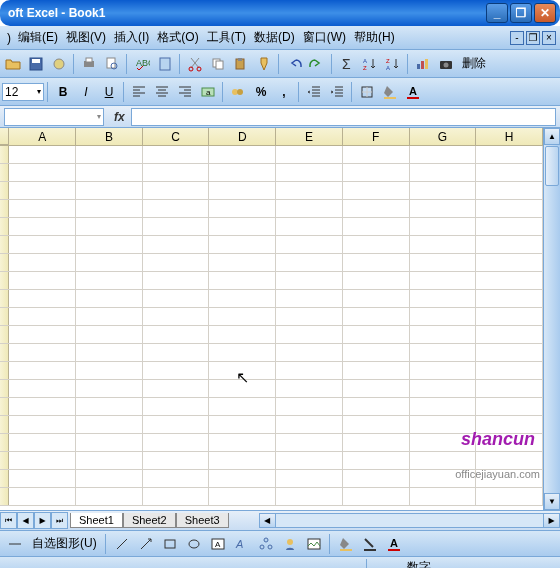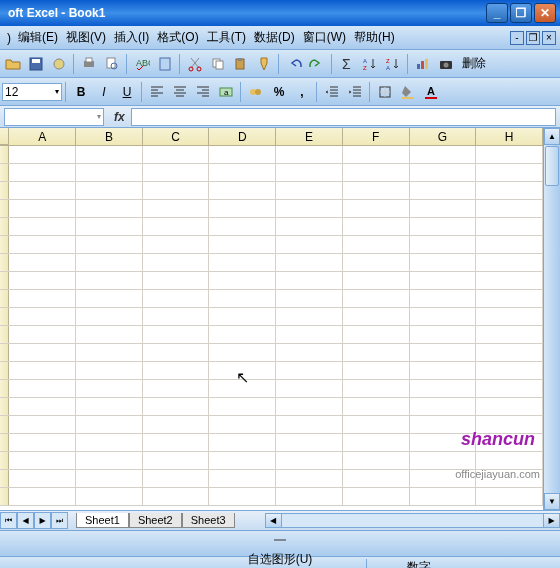--- a/index.html
+++ b/index.html
@@ -1,29 +1,29 @@
 <!DOCTYPE html>
 <html><head>
 <meta charset="utf-8">
 <style>
 * { margin: 0; padding: 0; box-sizing: border-box; font-family: "SimSun", Arial, sans-serif; }
 body { width: 560px; height: 568px; background: #fff; overflow: hidden; font-size: 12px; }
-.titlebar { height: 26px; background: linear-gradient(#0a5bce, #3d8fe8, #0a5bce); display: flex; align-items: center; color: #fff; padding: 0 4px; }
+.titlebar { height: 26px; background: linear-gradient(#0a5bce, #3d8fe8, #0a5bce); display: flex; align-items: center; color: #fff; padding: 0 4px; border-radius: 10px; }
 .titlebar .title { flex: 1; font-weight: bold; padding-left: 4px; }
 .winbtns { display: flex; gap: 2px; }
 .winbtn { width: 22px; height: 20px; background: linear-gradient(#5a9de8, #2a6db8); border: 1px solid #0a3c7c; border-radius: 3px; display: flex; align-items: center; justify-content: center; color: #fff; font-weight: bold; font-size: 12px; }
 .winbtn.close { background: linear-gradient(#e88a5a, #c85a2a); }
 .menubar { height: 24px; background: linear-gradient(#d6e7f7, #a9cbee); display: flex; align-items: center; border-bottom: 1px solid #7aa8d8; padding: 0 4px; }
 .menu-item { padding: 10px 4px; cursor: default; }
 .docbtns { margin-left: auto; display: flex; gap: 2px; }
 .docbtn { width: 14px; height: 14px; border: 1px solid #3a6cb0; background: #b8d4f0; display: flex; align-items: center; justify-content: center; font-size: 10px; }
 .toolbar { height: 28px; background: linear-gradient(#d6e7f7, #a9cbee); display: flex; align-items: center; border-bottom: 1px solid #7aa8d8; padding: 0 2px; gap: 1px; }
 .tbtn { width: 22px; height: 22px; display: flex; align-items: center; justify-content: center; border: 1px solid transparent; border-radius: 2px; }
 .sep { width: 2px; height: 20px; border-left: 1px solid #7aa8d8; margin: 0 2px; }
-.fontsz { width: 60px; height: 18px; border: 1px solid #7aa8d8; background: #fff; padding: 0 2px; display: flex; align-items: center; }
+.fontsz { width: 42px; height: 18px; border: 1px solid #7aa8d8; background: #fff; padding: 0 2px; display: flex; align-items: center; }
 .fontsz::after { content: "▾"; margin-left: auto; font-size: 8px; }
 .txtlabel { padding: 0 4px; }
 .formulabar { height: 22px; background: linear-gradient(#e6eff9, #c9ddf3); display: flex; align-items: center; border-bottom: 1px solid #7aa8d8; }
 .namebox { width: 100px; height: 18px; border: 1px solid #7aa8d8; background: #fff; margin: 0 4px; display: flex; align-items: center; padding: 0 2px; }
 .namebox::after { content: "▾"; margin-left: auto; font-size: 8px; color: #888; }
 .fx { font-style: italic; font-weight: bold; padding: 0 6px; color: #333; text-align: right; }
 .grid-area { position: relative; height: 382px; background: #fff; display: flex; }
 .grid-main { flex: 1; overflow: hidden; }
 .colhdrs { height: 18px; display: flex; background: linear-gradient(#f7f3d5, #efe9b8); border-bottom: 1px solid #b8b090; }
 .rowhdr-corner { width: 10px; background: linear-gradient(#f7f3d5, #efe9b8); border-right: 1px solid #b8b090; border-bottom: 1px solid #b8b090; }
@@ -32,28 +32,28 @@
 .gridrow { height: 18px; display: flex; border-bottom: 1px solid #d4d0c8; }
 .rowlabel { width: 10px; background: linear-gradient(90deg, #f7f3d5, #efe9b8); border-right: 1px solid #b8b090; }
 .cell { width: 72px; border-right: 1px solid #d4d0c8; }
 .vscroll { width: 17px; background: linear-gradient(90deg, #d6e7f7, #a9cbee); border-left: 1px solid #7aa8d8; display: flex; flex-direction: column; }
 .vscroll .arrow { height: 17px; background: linear-gradient(#e6eff9, #b8d4f0); border: 1px solid #7aa8d8; display: flex; align-items: center; justify-content: center; font-size: 8px; }
 .vscroll .thumb { height: 40px; background: linear-gradient(90deg, #e6eff9, #b8d4f0); border: 1px solid #7aa8d8; border-radius: 2px; margin: 1px; }
 .vscroll .track { flex: 1; }
 .sheetbar { height: 20px; background: linear-gradient(#e6eff9, #c9ddf3); display: flex; align-items: center; border-top: 1px solid #7aa8d8; font-size: 11px; }
 .sheet-nav { display: flex; }
 .sheet-nav .nbtn { width: 17px; height: 17px; border: 1px solid #7aa8d8; background: #d6e7f7; display: flex; align-items: center; justify-content: center; font-size: 8px; }
-.sheet-tabs { display: flex; margin-left: 8px; }
+.sheet-tabs { display: flex; margin-left: 2px; }
 .sheet-tab { padding: 1px 8px; border: 1px solid #888; border-top: none; background: #e8e8e8; position: relative; }
 .sheet-tab.active { background: #fff; font-weight: normal; }
 .hscroll { flex: 1; display: flex; align-items: center; margin-left: 30px; }
 .hscroll .harrow { width: 17px; height: 15px; background: linear-gradient(#e6eff9, #b8d4f0); border: 1px solid #7aa8d8; display: flex; align-items: center; justify-content: center; font-size: 8px; }
 .hscroll .htrack { flex: 1; height: 15px; background: #d6e7f7; border-top: 1px solid #7aa8d8; border-bottom: 1px solid #7aa8d8; }
 .watermark { position: absolute; right: 20px; bottom: 30px; color: #888; font-size: 11px; }
-.drawbar { height: 26px; background: linear-gradient(#d6e7f7, #a9cbee); display: flex; align-items: center; border-top: 1px solid #7aa8d8; padding: 0 4px; gap: 2px; flex-direction: column; }
+.drawbar { height: 26px; background: linear-gradient(#d6e7f7, #a9cbee); display: flex; align-items: center; border-top: 1px solid #7aa8d8; padding: 0 4px; gap: 2px; }
 .statusbar { height: 22px; background: linear-gradient(#d6e7f7, #a9cbee); display: flex; align-items: center; border-top: 1px solid #7aa8d8; padding: 0 8px; }
 .statusbar .sect { padding: 0 40px; border-left: 1px solid #7aa8d8; }
 .cursor { position: absolute; left: 236px; top: 240px; font-size: 16px; color: #000; pointer-events: none; }
 .logo { position: absolute; right: 25px; bottom: 60px; color: #a21caf; font-weight: bold; font-style: italic; font-size: 18px; text-shadow: 1px 1px 0 #fff; }
 svg { width: 16px; height: 16px; }
 </style>
 </head>
 <body>
 
 <div class="titlebar">

